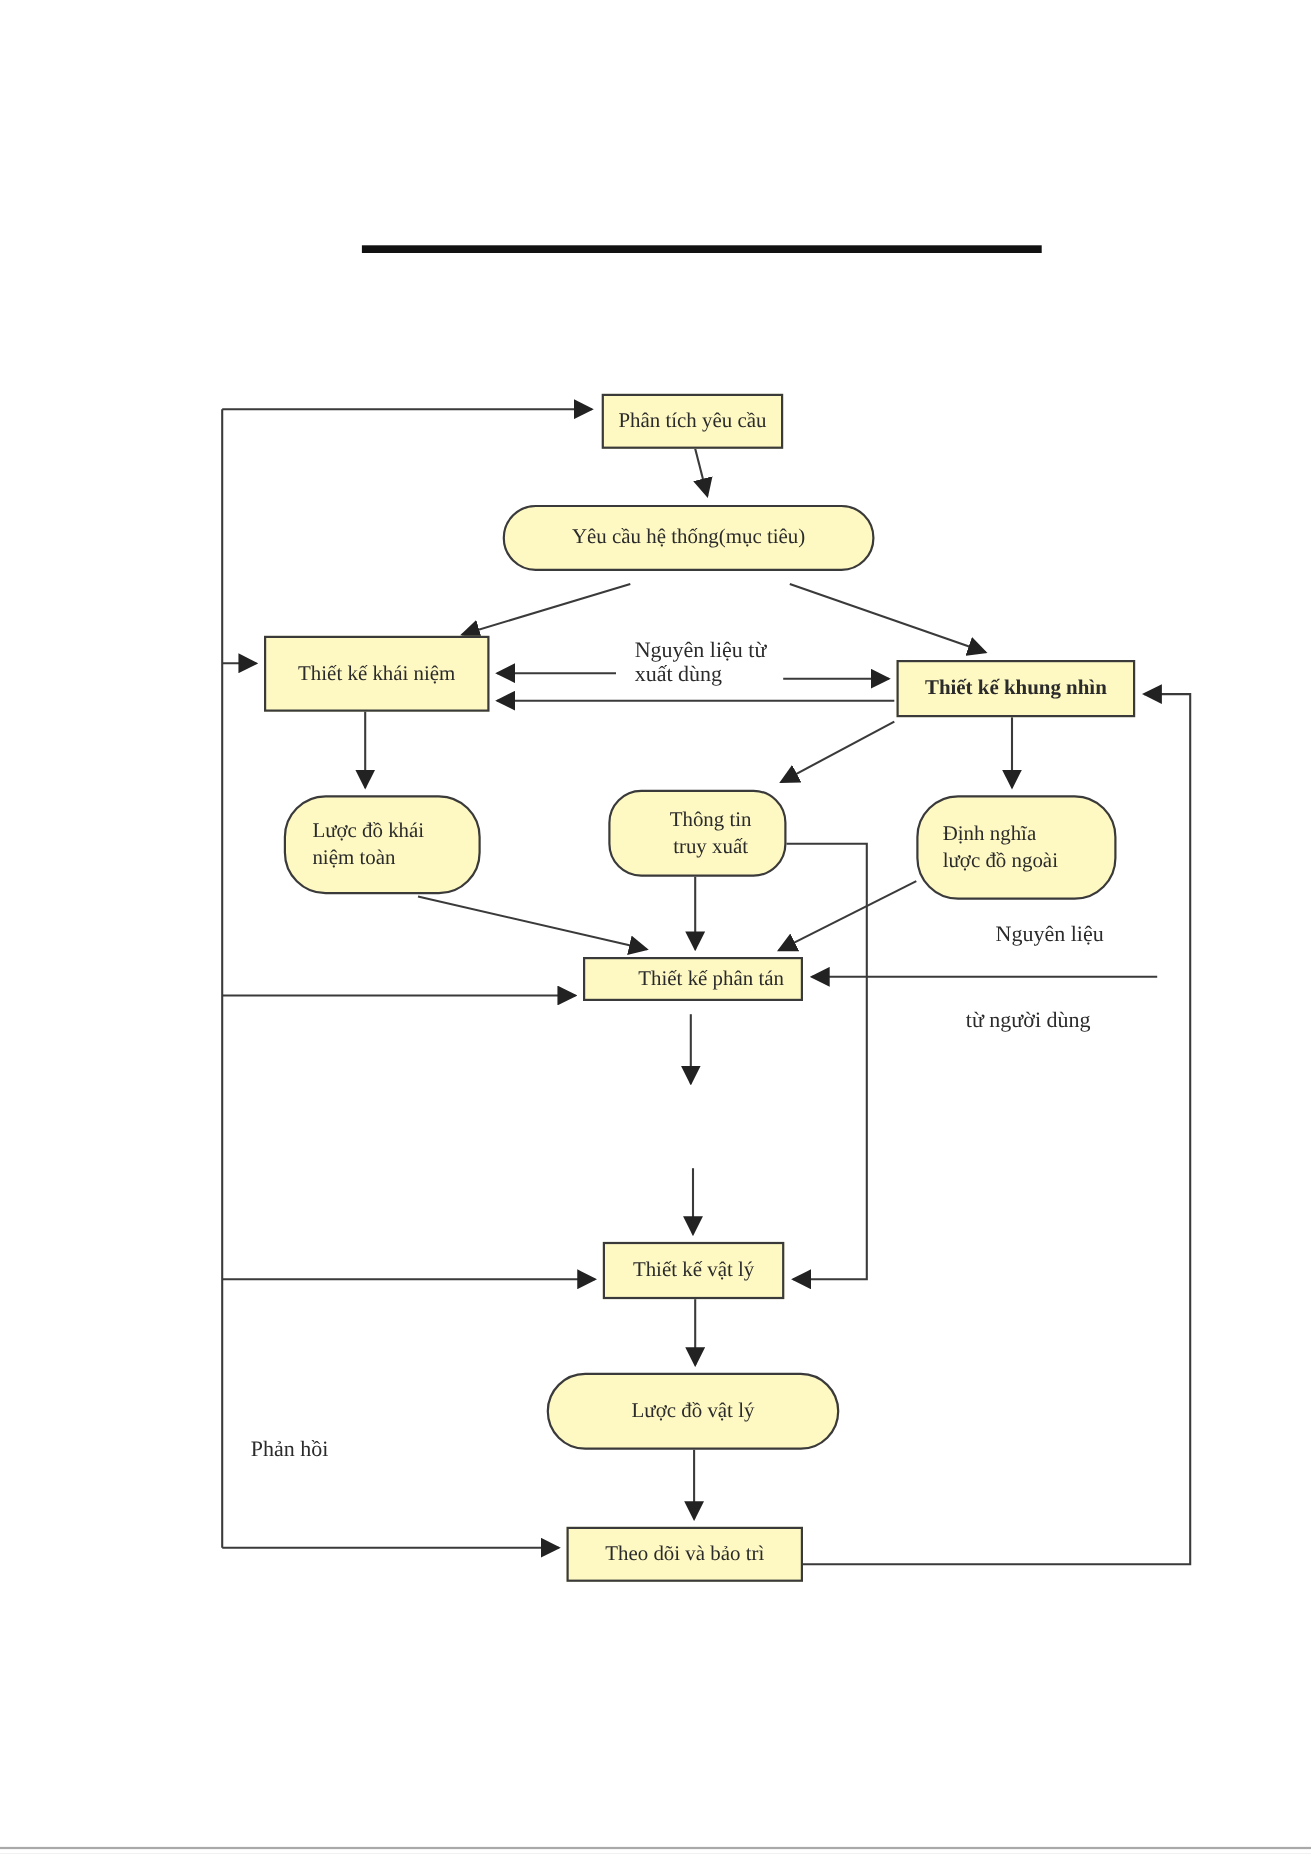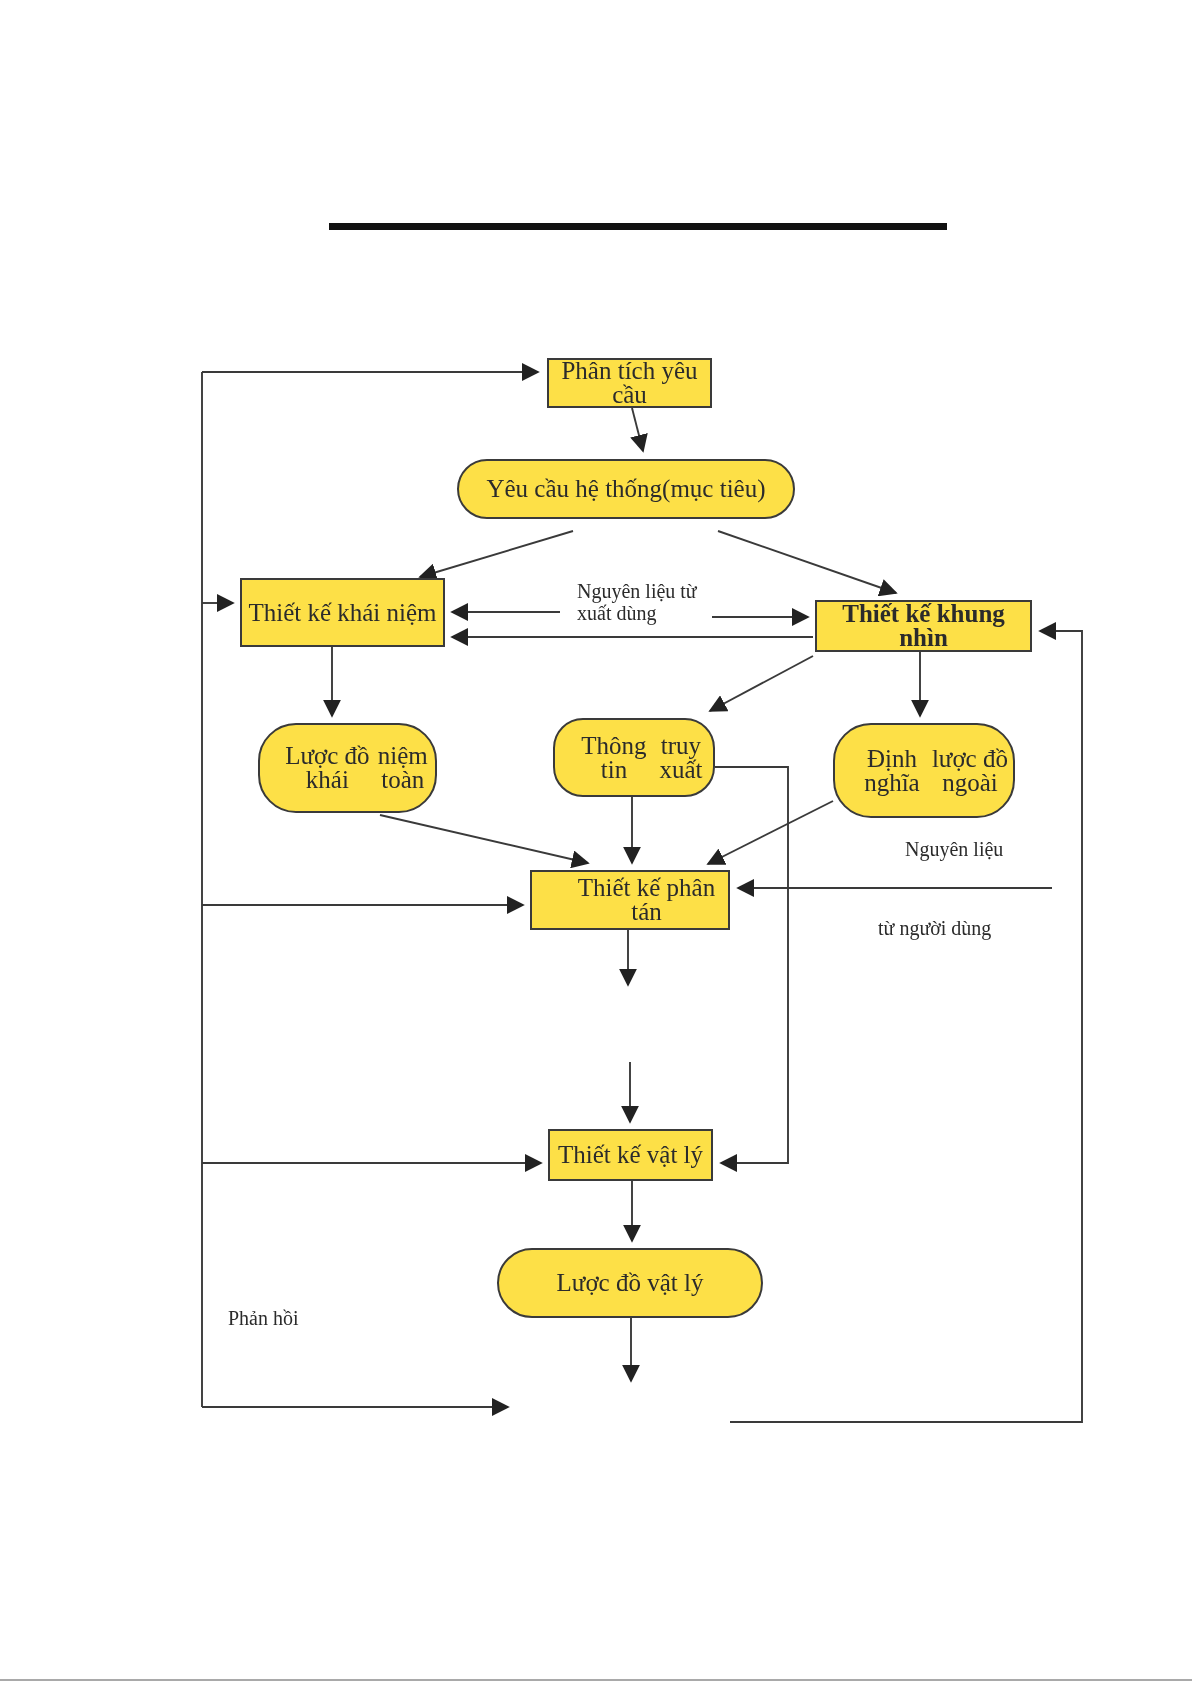--- a/index.html
+++ b/index.html
@@ -4,24 +4,24 @@
 <style>
   html,body{margin:0;padding:0;background:#e8e8e8;}
   .page{
     position:relative;width:1192px;height:1685px;background:#ffffff;
     font-family:"Liberation Serif","DejaVu Serif",serif;color:#2b2b2b;
     overflow:hidden;margin:0 auto;
   }
   svg.wires{position:absolute;left:0;top:0;width:1192px;height:1685px;}
   .node{
     position:absolute;display:flex;align-items:center;justify-content:center;
-    border:2px solid #3a3a3a;background:#fde047;font-size:25px;line-height:24px;
+    border:2px solid #3a3a3a;background:#fef9c3;font-size:19px;line-height:24px;
     color:#2b2b2b;box-sizing:border-box;text-align:center;
   }
-  .node .stack{display:flex;flex-direction:row;align-items:flex-start;text-align:center;}
+  .node .stack{display:flex;flex-direction:column;align-items:flex-start;text-align:right;}
   .stadium{border-radius:999px;}
   .round38{border-radius:38px;}
   .round30{border-radius:30px;padding-left:24px;}
   .annot{
     position:absolute;font-size:20px;line-height:22px;color:#2b2b2b;white-space:nowrap;
   }
   .rule{position:absolute;left:329px;top:223px;width:618px;height:7px;background:#111111;}
   .footer-rule{position:absolute;left:0;top:1679px;width:1192px;height:2px;background:#a9a9a9;}
 </style>
 </head>
@@ -103,33 +103,36 @@
     </span>
   </div>
 
   <div class="node round38" style="left:833px;top:723px;width:182px;height:95px;justify-content:flex-start;padding-left:22px;">
     <span class="stack">
       <span>Định nghĩa</span>
       <span>lược đồ ngoài</span>
     </span>
   </div>
 
-  <div class="node" style="left:530px;top:870px;width:200px;height:60px;padding-left:33px;">
+  <div class="node" style="left:530px;top:870px;width:200px;height:40px;padding-left:33px;">
     <span>Thiết kế phân tán</span>
   </div>
 
 
   <div class="node" style="left:548px;top:1129px;width:165px;height:52px;">
     <span>Thiết kế vật lý</span>
   </div>
 
   <div class="node stadium" style="left:497px;top:1248px;width:266px;height:70px;">
     <span>Lược đồ vật lý</span>
   </div>
 
+  <div class="node" style="left:515px;top:1388px;width:215px;height:50px;">
+    <span>Theo dõi và bảo trì</span>
+  </div>
 
   <div class="annot" style="left:577px;top:580px;">
     <div>Nguyên liệu từ</div>
     <div>xuất dùng</div>
   </div>
 
   <div class="annot" style="left:905px;top:838px;">
     <span>Nguyên liệu</span>
   </div>
 

